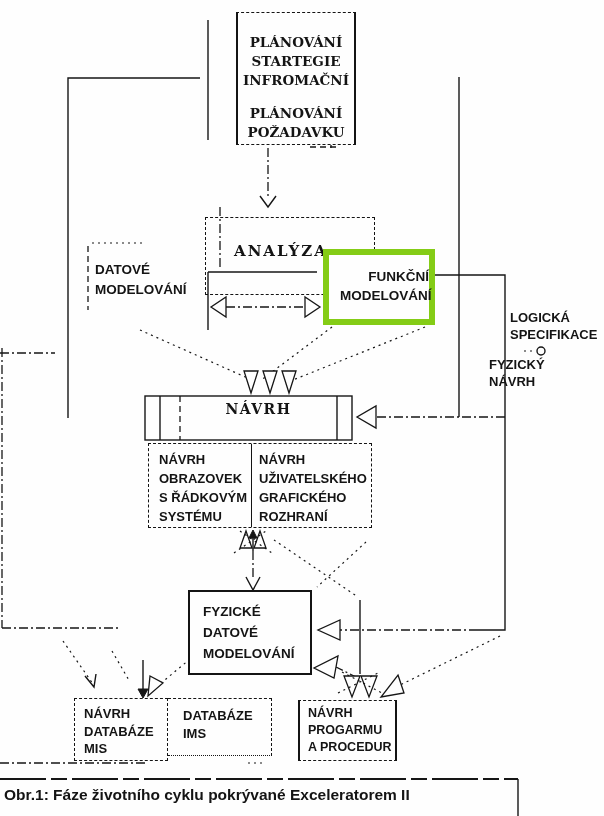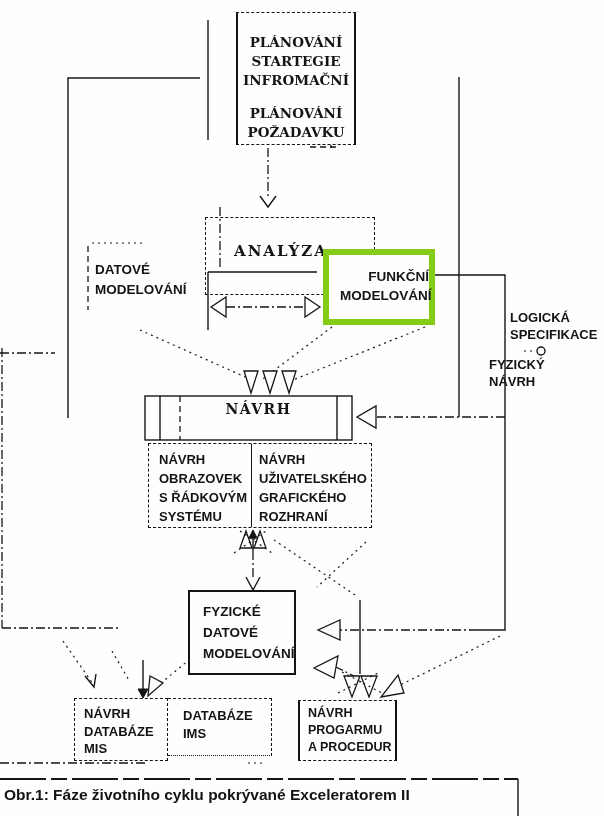--- a/index.html
+++ b/index.html
@@ -22,21 +22,21 @@
     font-weight:bold;font-size:13.5px;line-height:19px;padding:12px 0 0 11px;text-align:right;}
   .datove{left:95px;top:260px;width:130px;height:46px;background:transparent;
     font-weight:bold;font-size:13.5px;line-height:20px;}
   .nsystem{left:181px;top:399px;width:155px;height:40px;background:transparent;
     font-size:14px;letter-spacing:1.5px;text-align:center;line-height:20px;}
   .screens{left:148px;top:443px;width:224px;height:85px;border:1.5px dashed #141414;
     font-weight:bold;font-size:13px;line-height:19px;}
   .cell-l{position:absolute;left:0;top:0;width:103px;height:100%;border-right:1.5px solid #141414;
     padding:6px 0 0 10px;box-sizing:border-box;}
   .cell-r{position:absolute;left:105px;top:0;right:0;height:100%;padding:6px 0 0 5px;box-sizing:border-box;}
-  .fyzicke{left:188px;top:590px;width:108px;height:85px;border:2px solid #141414;
+  .fyzicke{left:188px;top:590px;width:124px;height:85px;border:2px solid #141414;
     font-weight:bold;font-size:13.5px;line-height:21px;padding:9px 0 0 13px;}
   .mis{left:74px;top:698px;width:94px;height:63px;border:1.5px dashed #141414;
     font-weight:bold;font-size:13px;line-height:17.5px;padding:6px 0 0 9px;}
   .ims{left:168px;top:698px;width:104px;height:58px;
     border-top:1.5px dashed #141414;border-right:1.5px dashed #141414;border-bottom:1.5px dotted #141414;
     font-weight:bold;font-size:13px;line-height:17.5px;padding:8px 0 0 15px;}
   .program{left:298px;top:700px;width:99px;height:61px;
     border-left:2px solid #141414;border-right:2px solid #141414;
     border-top:1.5px dashed #141414;border-bottom:1.5px dashed #141414;
     font-weight:bold;font-size:12.5px;line-height:17px;padding:4px 0 0 8px;}

